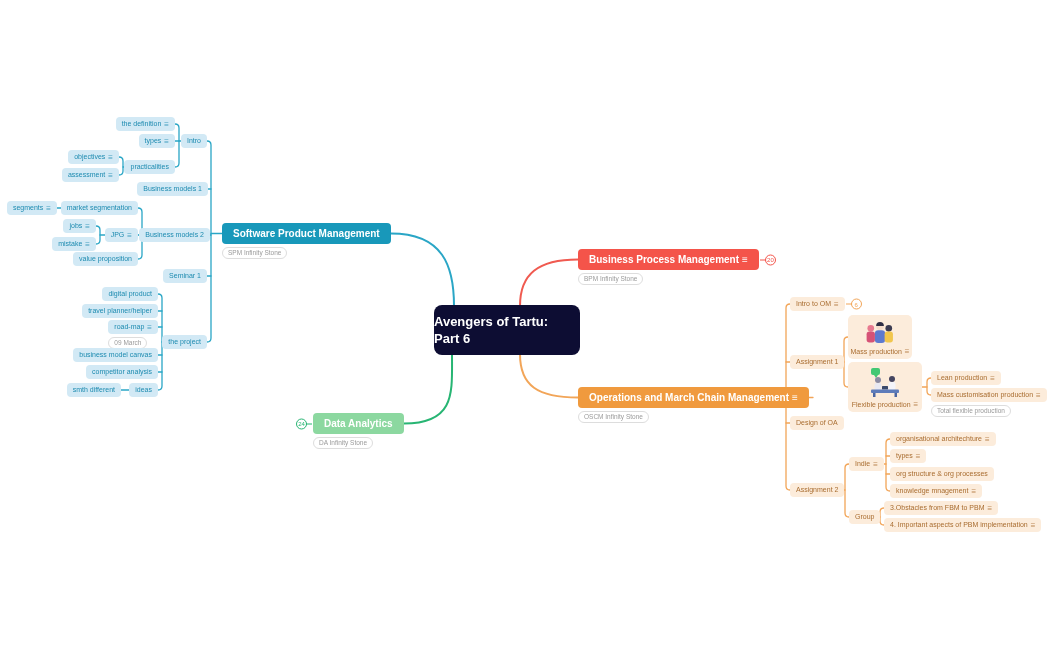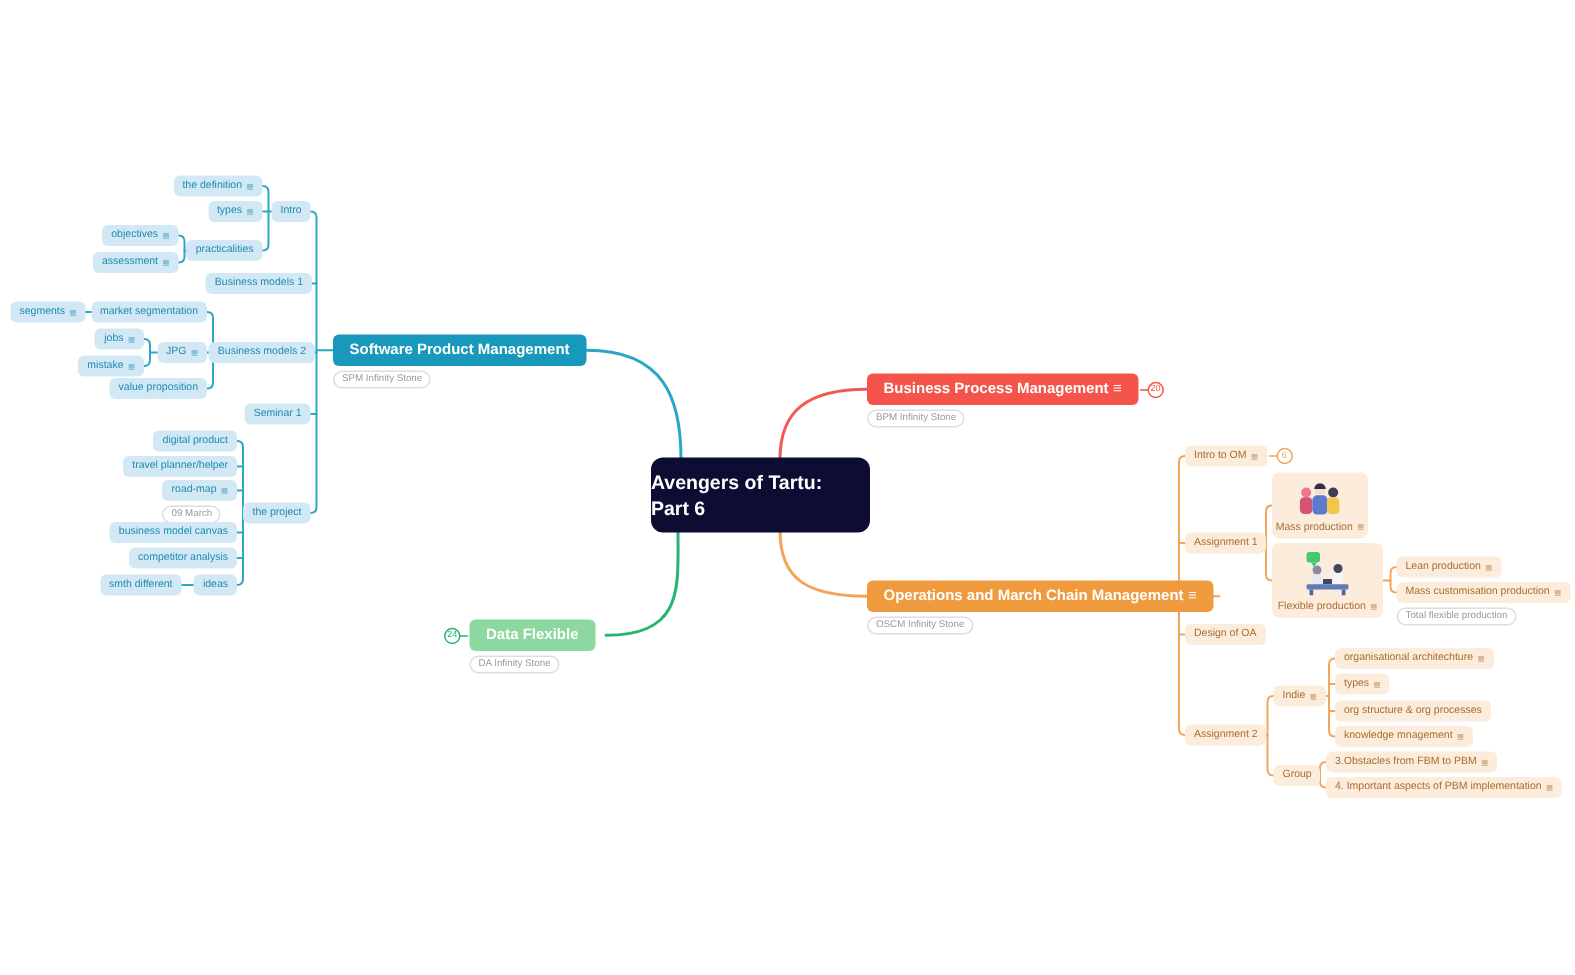--- a/index.html
+++ b/index.html
@@ -102,21 +102,21 @@
       <span class="nicon">≡</span>
       <span class="badge right bpm">20</span>
       <div class="note">BPM Infinity Stone</div>
     </div>
     <div class="node main oscm" style="top: 387px; left: 578px;">
       <span>Operations and March Chain Management</span>
       <span class="nicon">≡</span>
       <div class="note">OSCM Infinity Stone</div>
     </div>
     <div class="node main da" style="top: 413px; left: 313px;">
-      <span>Data Flexible</span>
+      <span>Data Analytics</span>
       <span class="badge left da">24</span>
       <div class="note">DA Infinity Stone</div>
     </div>
     <div class="node sub spm" style="top: 134px; right: 843px;">
       <span>Intro</span>
     </div>
     <div class="node sub spm" style="top: 182px; right: 842px;">
       <span>Business models 1</span>
     </div>
     <div class="node sub spm" style="top: 228px; right: 840px;">

